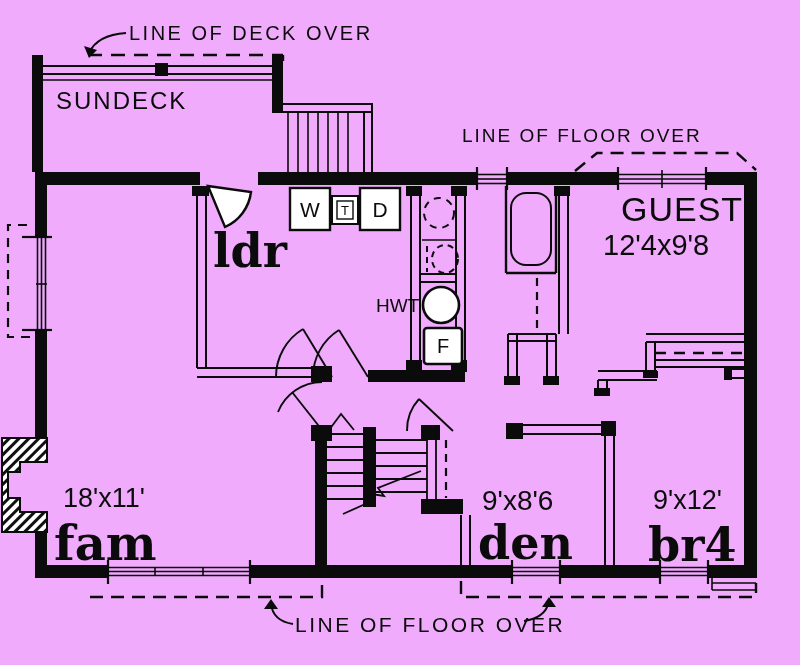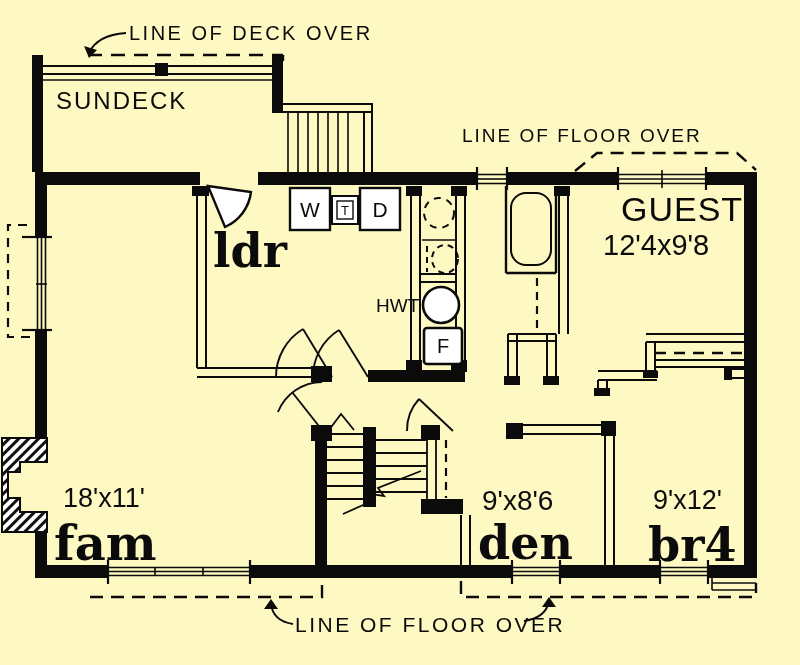--- a/index.html
+++ b/index.html
@@ -1,16 +1,16 @@
 <!DOCTYPE html>
 <html><head>
 <meta charset="utf-8">
 <style>
   html,body{margin:0;padding:0;background:#e8e8e8;}
-  .page{width:800px;height:665px;background:#fef9c3;position:relative;margin:0 auto;overflow:hidden;}
+  .page{width:800px;height:665px;background:#f0abfc;position:relative;margin:0 auto;overflow:hidden;}
   svg{display:block;}
   .hand{font-family:"Liberation Sans",sans-serif;fill:#0b0b0b;}
   .roomname{font-family:"DejaVu Serif",serif;font-weight:bold;fill:#0b0b0b;}
   .ink{stroke:#0b0b0b;}
 </style>
 </head>
 <body>
 
 <div class="page">
 <svg width="800" height="665" viewBox="0 0 800 665">

